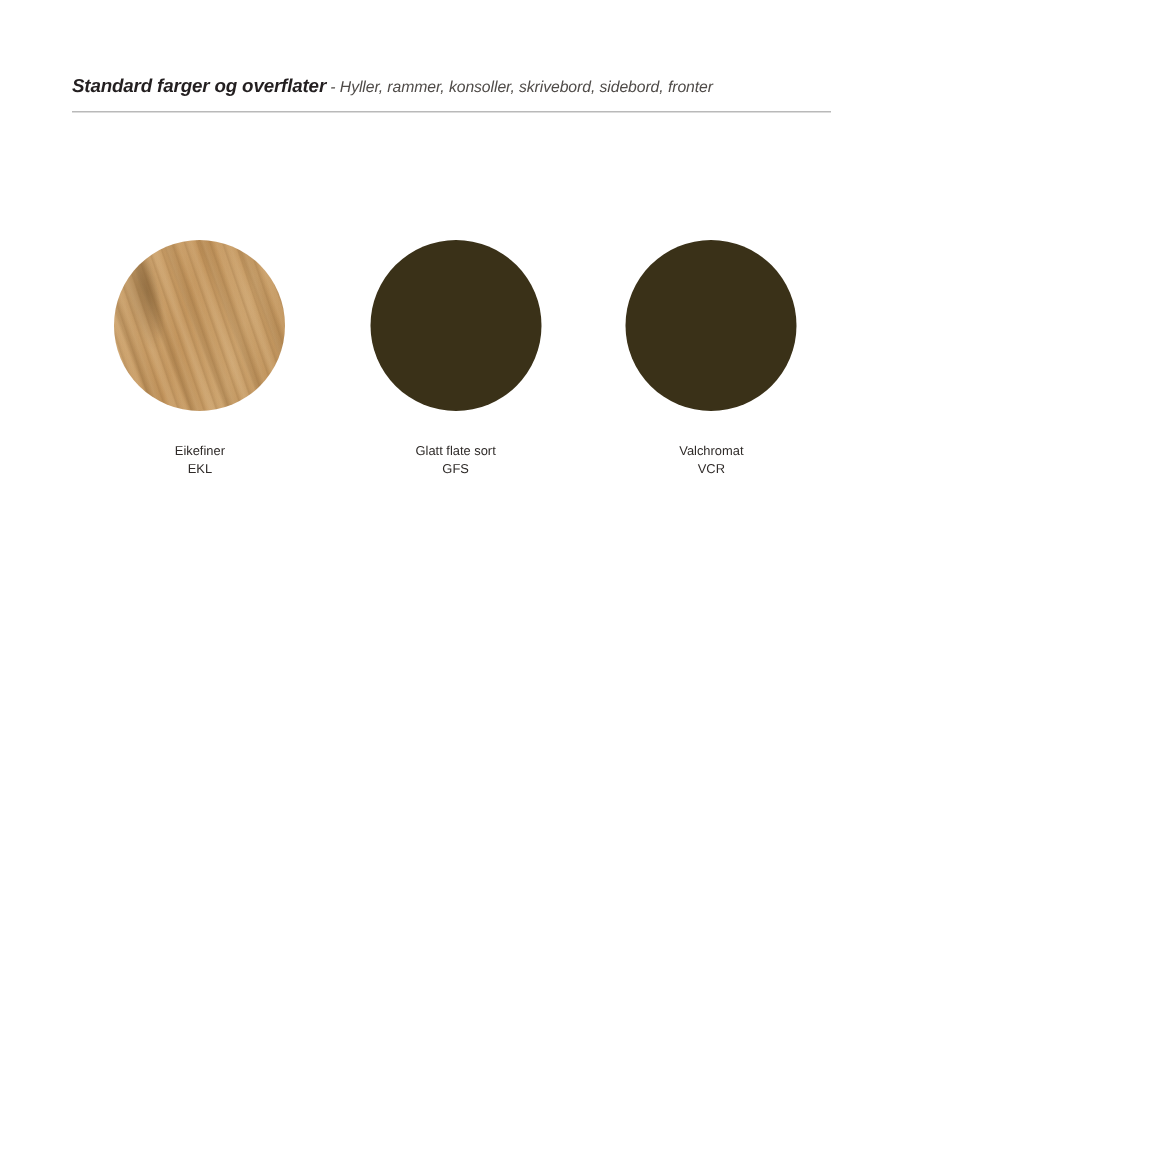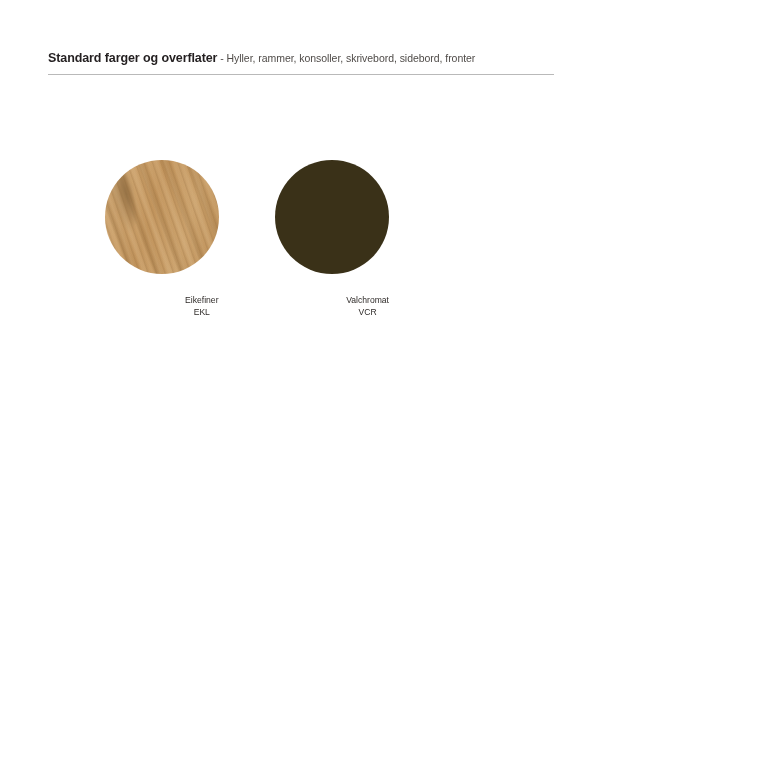--- a/index.html
+++ b/index.html
@@ -15,20 +15,21 @@
     overflow: hidden;
     position: relative;
   }
 
   
   .sheet-header {
     position: absolute;
     left: 48px;
     top: 48px;
     width: 506px;
+    font-style: italic;
   }
   .header-line {
     display: block;
     white-space: nowrap;
     line-height: 1.1;
   }
   .header-title {
     font-size: 12.5px;
     font-weight: bold;
     color: #231f20;
@@ -53,21 +54,21 @@
     left: 48px;
     top: 160px;
     width: 682px;
     display: grid;
     grid-template-columns: repeat(4, 1fr);
     row-gap: 108px;
   }
   .swatch-cell {
     display: flex;
     flex-direction: column;
-    align-items: flex-end;
+    align-items: center;
   }
   .swatch-disc {
     width: 114px;
     height: 114px;
     border-radius: 50%;
     position: relative;
     overflow: hidden;
     flex: 0 0 auto;
   }
   .swatch-caption {
@@ -268,20 +269,27 @@
   <div class="swatch-cell">
     <div class="swatch-disc finish-oak"></div>
     <div class="swatch-caption">
       <span class="swatch-name">Eikefiner</span>
       <span class="swatch-code">EKL</span>
     </div>
   </div>
 
 
 
+  <div class="swatch-cell">
+    <div class="swatch-disc finish-dark-solid"></div>
+    <div class="swatch-caption">
+      <span class="swatch-name">Glatt flate sort</span>
+      <span class="swatch-code">GFS</span>
+    </div>
+  </div>
 
 
   <div class="swatch-cell">
     <div class="swatch-disc finish-valchromat"></div>
     <div class="swatch-caption">
       <span class="swatch-name">Valchromat</span>
       <span class="swatch-code">VCR</span>
     </div>
   </div>
 

